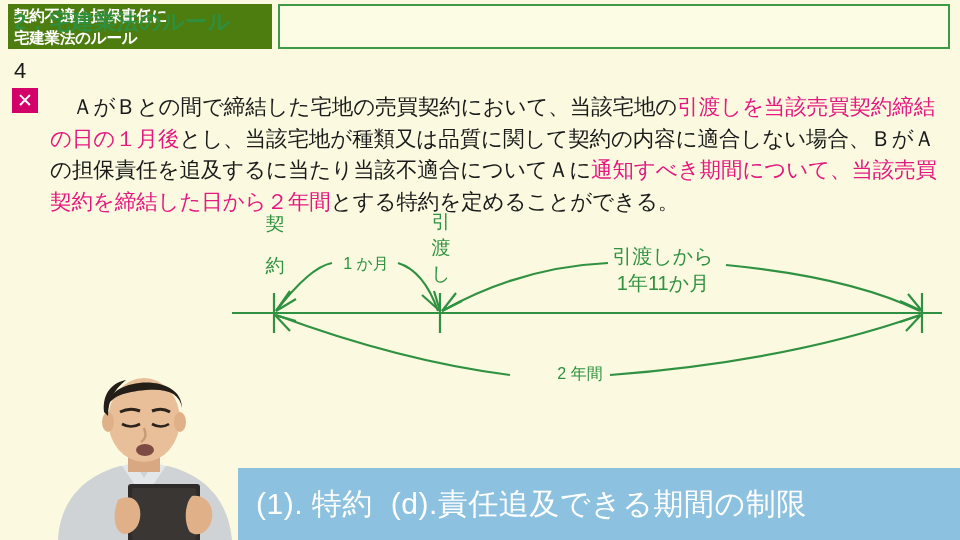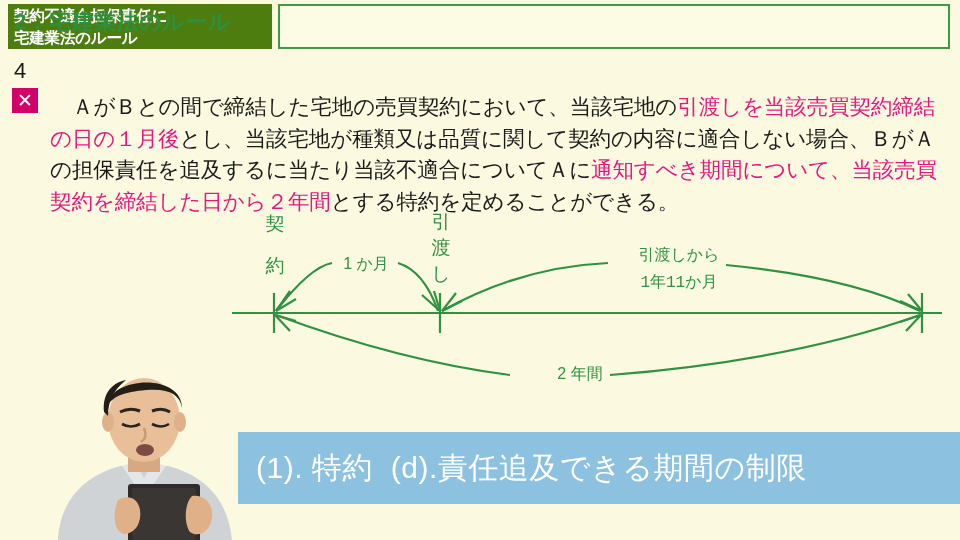--- a/index.html
+++ b/index.html
@@ -109,21 +109,21 @@
   
   #presenter {
     position: absolute;
     left: 42px; top: 368px;
     width: 200px; height: 172px;
   }
 
   
   #caption-bar {
     position: absolute;
-    left: 238px; top: 432px;
+    left: 238px; top: 468px;
     width: 722px; height: 72px;
     background: #8cc2e0;
   }
   #caption-text {
     position: absolute;
     left: 18px; top: 16px;
     color: #ffffff;
     font-size: 30px;
     font-weight: 400;
     letter-spacing: 0.5px;
@@ -186,21 +186,21 @@
     </div>
 
     <div class="dg-label dg-vert" style="left:424px; top:14px; width:34px; line-height:26px;">
       <span style="display:block">引</span>
       <span style="display:block">渡</span>
       <span style="display:block">し</span>
     </div>
 
     <div class="dg-label" style="left:332px; top:56px; width:68px; font-size:16px;">1 か月</div>
 
-    <div class="dg-label" style="left:616px; top:48px; width:126px; font-size:16px; line-height:27px;font-family:Liberation Mono, monospace;">
+    <div class="dg-label" style="left:600px; top:48px; width:126px; font-size:20px; line-height:27px;">
       <span style="display:block">引渡しから</span>
       <span style="display:block">1年11か月</span>
     </div>
 
     <div class="dg-label" style="left:532px; top:166px; width:96px; font-size:16px;">2 年間</div>
   </div>
 
   <div id="presenter">
     <svg width="200" height="172" viewBox="0 0 200 172">
       <defs>

